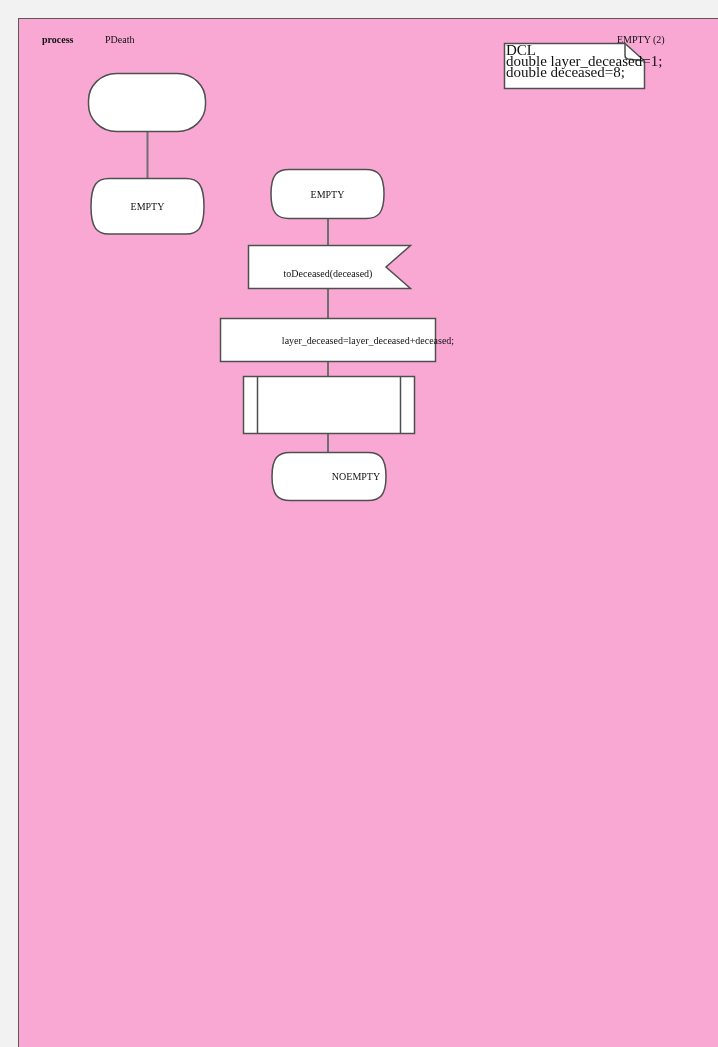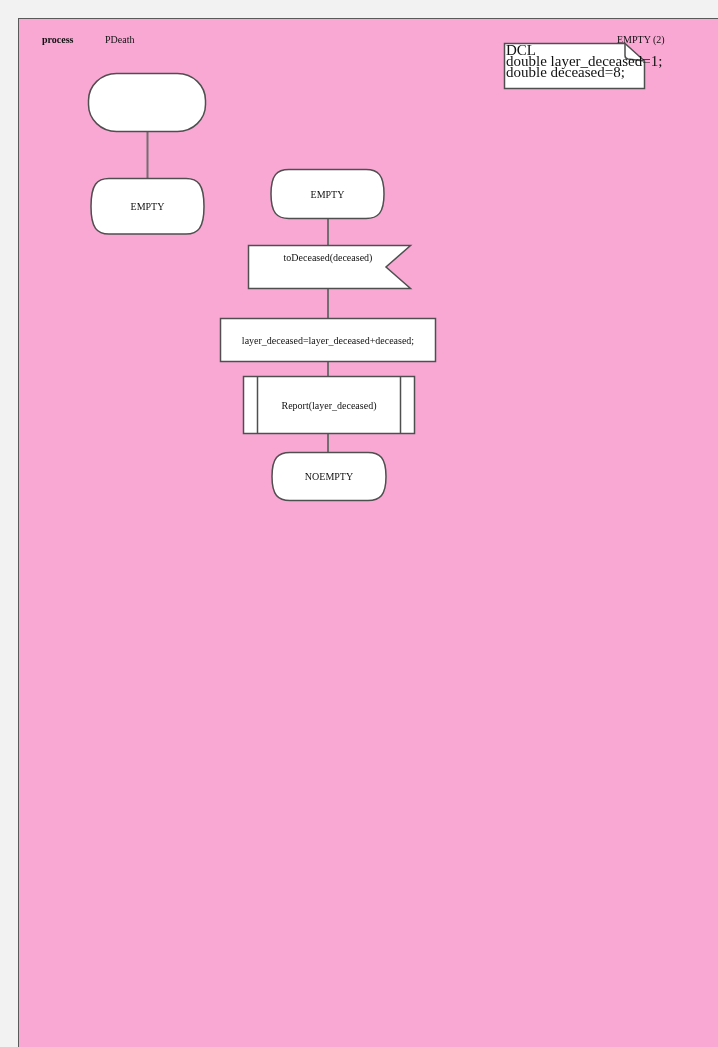--- a/index.html
+++ b/index.html
@@ -103,27 +103,26 @@
     <g>
       <path class="shape" d="M 485.5,24.5 H 606 L 625.5,42 V 69.5 H 485.5 Z"></path>
       <path class="foldline" d="M 606,24.5 V 36.5 Q 606,39.5 609,40 L 625.5,42"></path>
     </g>
   </svg>
 
   <div class="lbl" style="left:72px;  top:160px; width:113px; height:55px;">EMPTY</div>
 
   <div class="lbl" style="left:252px; top:150px; width:113px; height:50px;">EMPTY</div>
 
-  <div class="lbl" style="left:240px; top:210px; width:138px; height:56px;">toDeceased(deceased)</div>
+  <div class="lbl" style="left:240px; top:226px; width:138px; height:56px;">toDeceased(deceased)</div>
 
-  <div class="lbl" style="left:201px; top:299px; width:216px; height:44px;">layer_deceased=layer_deceased+deceased;</div>
+  <div class="lbl" style="left:201px; top:299px; width:216px; height:44px;padding-left:40px;">layer_deceased=layer_deceased+deceased;</div>
 
-  <div class="lbl" style="left:238px; top:357px; width:144px; height:58px;">Report(layer_deceased)</div>
 
-  <div class="lbl" style="left:253px; top:433px; width:114px; height:49px;">NOEMPTY</div>
+  <div class="lbl" style="left:253px; top:433px; width:114px; height:49px;padding-left:27px;">NOEMPTY</div>
 
   <div class="dcl-text">
     <div>DCL</div>
     <div>double layer_deceased=1;</div>
     <div>double deceased=8;</div>
   </div>
 
 </div>
 
 </body></html>

